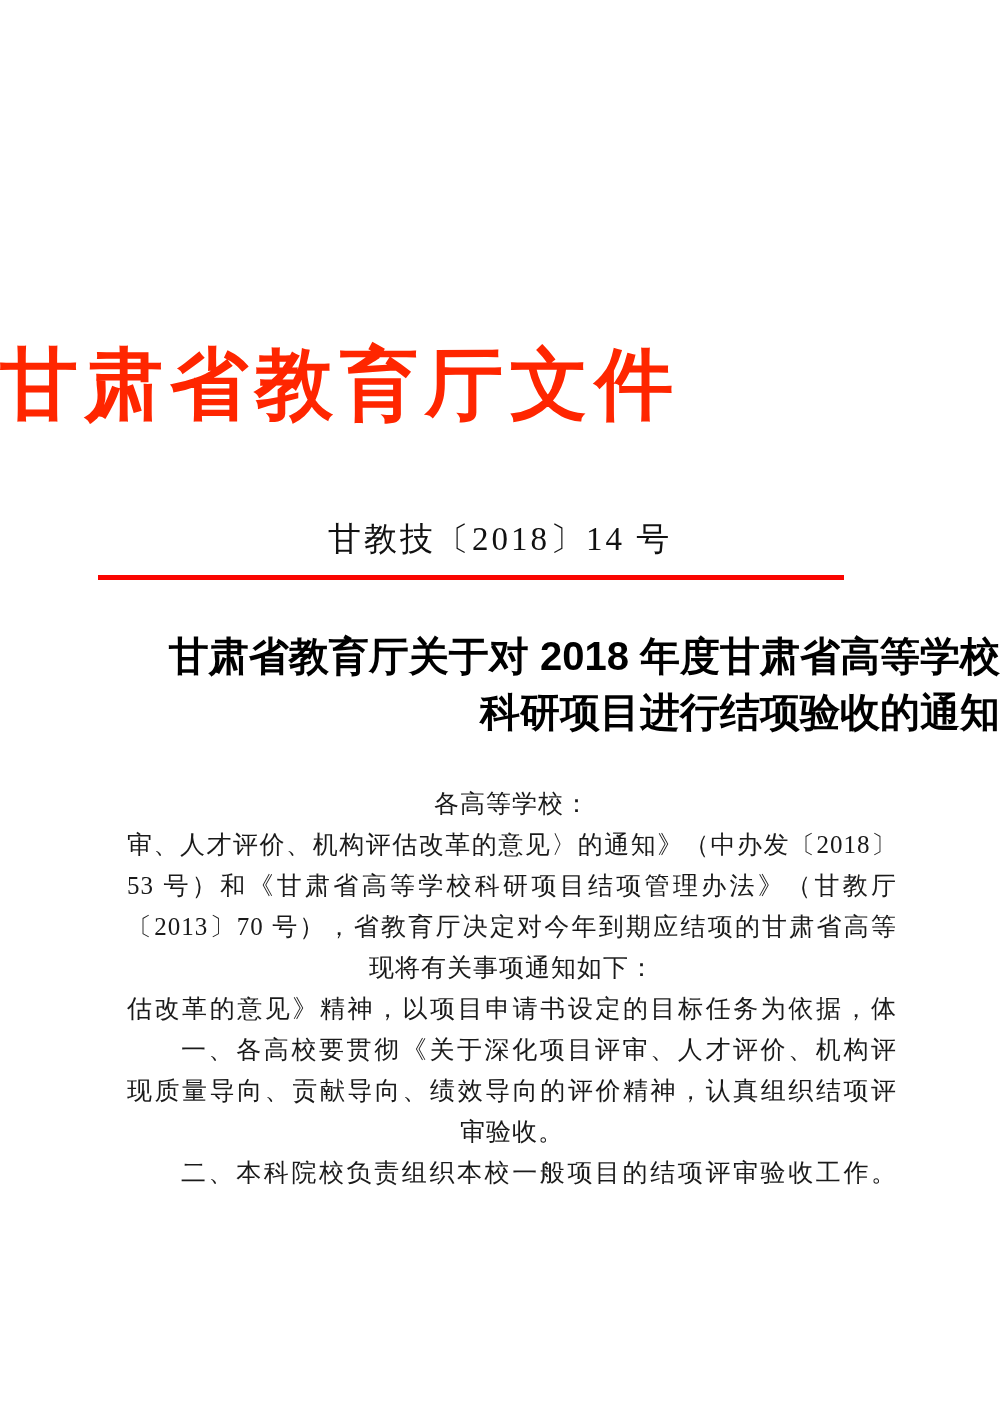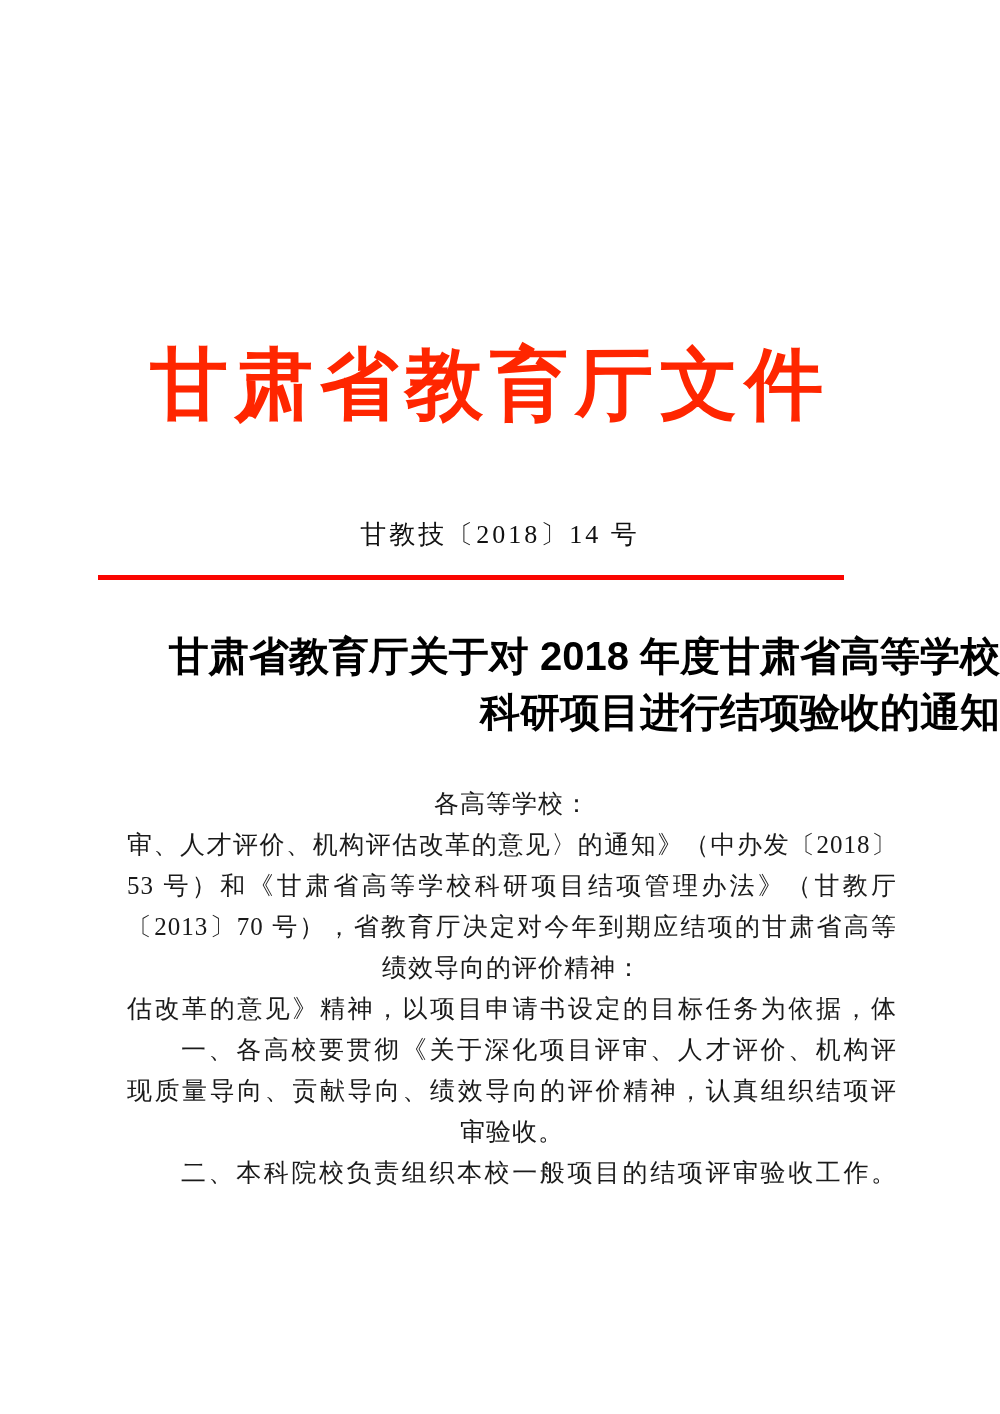--- a/index.html
+++ b/index.html
@@ -14,37 +14,37 @@
     background: #ffffff;
     overflow: hidden;
     font-family: "Liberation Serif", "DejaVu Serif", serif;
   }
   
   .agency-title {
     position: absolute;
     top: 342px;
     left: 0;
     width: 980px;
-    text-align: center;
+    text-align: left;
     font-family: "Liberation Serif", "DejaVu Serif", serif;
     font-weight: 700;
     font-size: 78px;
     line-height: 1.1;
     letter-spacing: 7px;
     color: #ff2600;
     white-space: nowrap;
   }
   
   .doc-number {
     position: absolute;
     top: 519px;
     left: 0;
     width: 1000px;
     text-align: center;
-    font-size: 26px;
+    font-size: 33px;
     line-height: 1.25;
     letter-spacing: 3px;
     color: #111111;
     white-space: nowrap;
   }
   
   .divider {
     position: absolute;
     top: 575px;
     left: 98px;
@@ -106,21 +106,21 @@
   <div class="subject">
     <div class="subject-line">甘肃省教育厅关于对 2018 年度甘肃省高等学校</div>
     <div class="subject-line">科研项目进行结项验收的通知</div>
   </div>
 
   <div class="body-text">
     <div class="bline">各高等学校：</div>
     <div class="bline j">审、人才评价、机构评估改革的意见〉的通知》（中办发〔2018〕</div>
     <div class="bline j">53 号）和《甘肃省高等学校科研项目结项管理办法》（甘教厅</div>
     <div class="bline j">〔2013〕70 号），省教育厅决定对今年到期应结项的甘肃省高等</div>
-    <div class="bline">绩效导向的评价精神：</div>
+    <div class="bline">现将有关事项通知如下：</div>
     <div class="bline j">估改革的意见》精神，以项目申请书设定的目标任务为依据，体</div>
     <div class="bline j ind">一、各高校要贯彻《关于深化项目评审、人才评价、机构评</div>
     <div class="bline j">现质量导向、贡献导向、绩效导向的评价精神，认真组织结项评</div>
     <div class="bline">审验收。</div>
     <div class="bline j ind">二、本科院校负责组织本校一般项目的结项评审验收工作。</div>
   </div>
 
 </div>
 
 </body></html>

